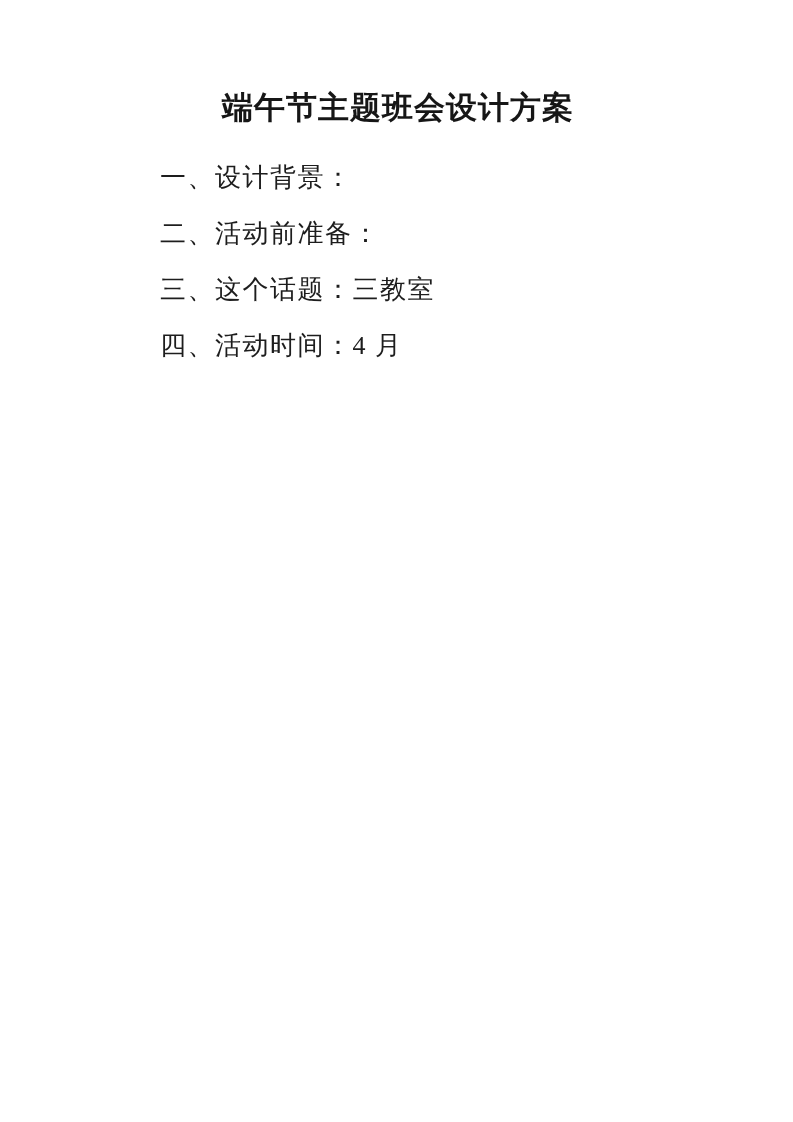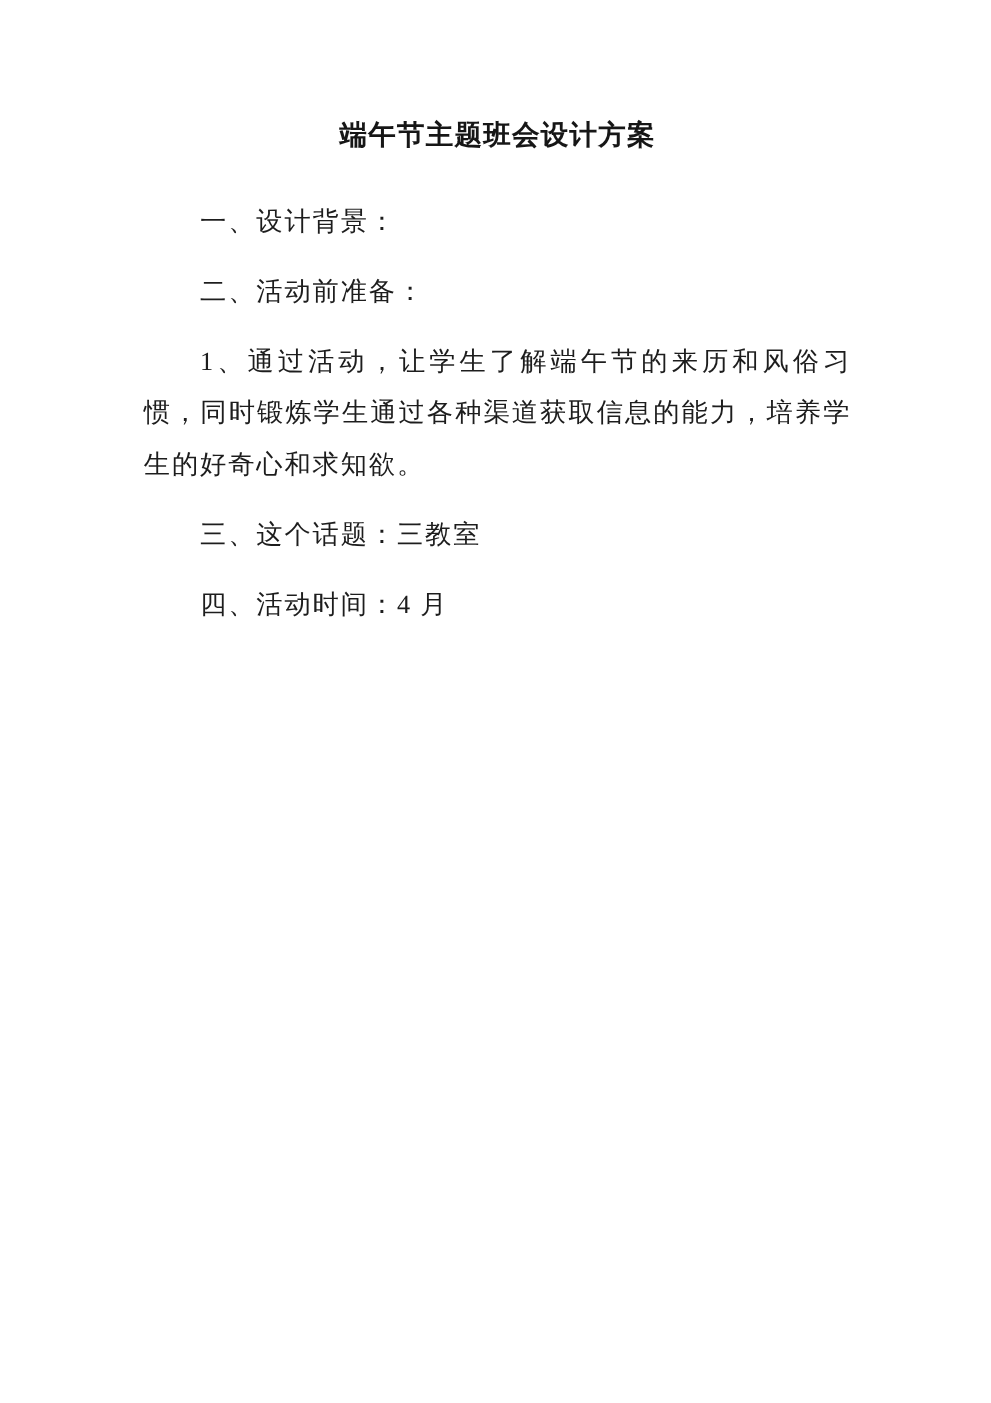--- a/index.html
+++ b/index.html
@@ -14,30 +14,30 @@
     margin: 0 auto;
     background: #ffffff;
     box-sizing: border-box;
     padding: 85px 112px 0 115px;
     color: #1d1d1d;
     font-family: "Liberation Serif", "DejaVu Serif", serif;
     overflow: hidden;
   }
   .doc-title {
     margin: 0 0 26px 0;
-    font-size: 22px;
+    font-size: 31px;
     font-weight: bold;
     line-height: 46px;
     text-align: center;
     letter-spacing: 1px;
     color: #161616;
   }
   .body-para {
     margin: 0 0 15px 0;
-    font-size: 21px;
+    font-size: 26px;
     line-height: 41px;
     letter-spacing: 1.5px;
     text-indent: 45px;
     text-align: justify;
     text-justify: inter-ideograph;
     word-break: normal;
     color: #1d1d1d;
   }
 </style>
 </head>
@@ -45,21 +45,20 @@
 
 <div class="page">
 
   <h1 class="doc-title">端午节主题班会设计方案</h1>
 
   <p class="body-para">一、设计背景：</p>
 
 
   <p class="body-para">二、活动前准备：</p>
 
-  <p class="body-para">1、通过活动，让学生了解端午节的来历和风俗习惯，同时锻炼学生通过各种渠道获取信息的能力，培养学生的好奇心和求知欲。</p>
 
 
   <p class="body-para">三、这个话题：三教室</p>
 
   <p class="body-para">四、活动时间：4 月</p>
 
 
 </div>
 
 </body></html>

